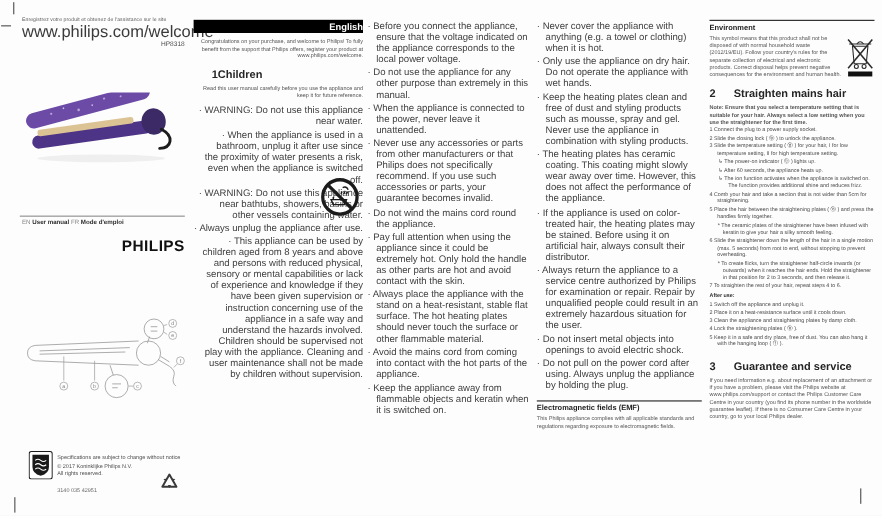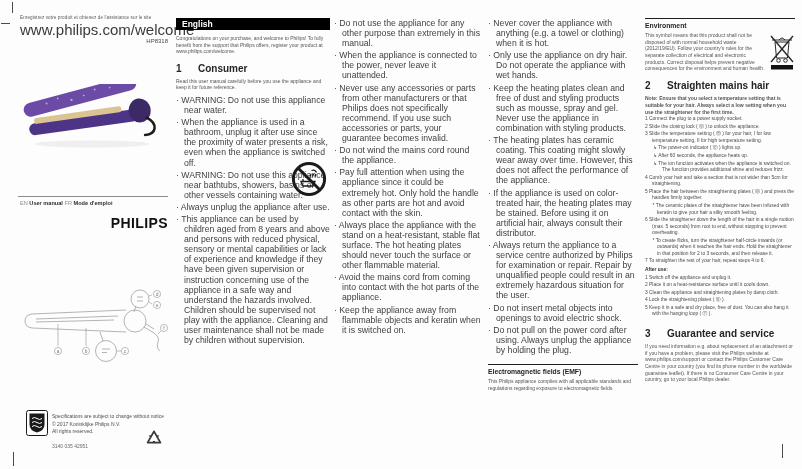--- a/index.html
+++ b/index.html
@@ -1,20 +1,20 @@
 <!DOCTYPE html>
 <html><head>
 <meta charset="utf-8">
 <style>
   html,body{margin:0;padding:0;background:#e9e9e9;}
   .page{position:relative;width:802px;height:469px;background:#fdfdfd;overflow:hidden;
         font-family:"Liberation Sans","DejaVu Sans",sans-serif;color:#3f3f3f;border-bottom:1px solid #d9d9d9;}
   .col{position:absolute;top:18px;}
   #colL{left:18px;top:0;width:152px;height:469px;}
-  #col1{left:176px;width:154px;}
+  #col1{left:176px;width:154px;text-align:right;}
   #col2{left:334px;width:148px;}
   #col3{left:488px;width:150px;}
   #col4{left:645px;width:150px;}
 
   
   .abs{position:absolute;}
   .reg-line{top:15px;left:2px;font-size:4.6px;color:#5a5a5a;letter-spacing:.1px;}
   .reg-url{top:21px;left:2px;font-size:15px;color:#3a3a3a;}
   .model-no{top:38px;right:2px;font-size:6px;color:#4a4a4a;}
   .photo{top:84px;left:2px;}
@@ -166,21 +166,21 @@
     </svg>
   </div>
 
   <div class="col" id="col1">
     <div class="eng-bar">
       <span>English</span>
     </div>
     <p class="tiny">Congratulations on your purchase, and welcome to Philips! To fully benefit from the support that Philips offers, register your product at www.philips.com/welcome.</p>
     <div class="h1">
       <span class="h-num">1</span>
-      <span>Consumer</span>
+      <span>Children</span>
     </div>
     <p class="tiny intro2">Read this user manual carefully before you use the appliance and keep it for future reference.</p>
     <div class="bullets">
 
     <div class="bullet">WARNING: Do not use this appliance near water.</div>
         <div class="bullet">When the appliance is used in a bathroom, unplug it after use since the proximity of water presents a risk, even when the appliance is switched off.</div>
         <div class="bullet">WARNING: Do not use this appliance near bathtubs, showers, basins or other vessels containing water.</div>
         <div class="bullet">Always unplug the appliance after use.</div>
         <div class="bullet">This appliance can be used by children aged from 8 years and above and persons with reduced physical, sensory or mental capabilities or lack of experience and knowledge if they have been given supervision or instruction concerning use of the appliance in a safe way and understand the hazards involved. Children should be supervised not play with the appliance. Cleaning and user maintenance shall not be made by children without supervision.</div>
       </div>
@@ -193,20 +193,21 @@
         <path d="M21.5,10.5 q3.5,-1.5 5,2"></path>
         <path d="M21,14 l-1,2.4 M23.5,14 l-1,2.4 M26,14 l-1,2.4"></path>
       </g>
       <line x1="8.5" y1="8.5" x2="29.5" y2="29.5" stroke="#1b1b1b" stroke-width="3"></line>
     </svg>
   </div>
 
   <div class="col" id="col2">
     <div class="bullets">
 
+    <div class="bullet">Before you connect the appliance, ensure that the voltage indicated on the appliance corresponds to the local power voltage.</div>
         <div class="bullet">Do not use the appliance for any other purpose than extremely in this manual.</div>
         <div class="bullet">When the appliance is connected to the power, never leave it unattended.</div>
         <div class="bullet">Never use any accessories or parts from other manufacturers or that Philips does not specifically recommend. If you use such accessories or parts, your guarantee becomes invalid.</div>
         <div class="bullet">Do not wind the mains cord round the appliance.</div>
         <div class="bullet">Pay full attention when using the appliance since it could be extremely hot. Only hold the handle as other parts are hot and avoid contact with the skin.</div>
         <div class="bullet">Always place the appliance with the stand on a heat-resistant, stable flat surface. The hot heating plates should never touch the surface or other flammable material.</div>
         <div class="bullet">Avoid the mains cord from coming into contact with the hot parts of the appliance.</div>
         <div class="bullet">Keep the appliance away from flammable objects and keratin when it is switched on.</div>
       </div>
   </div>

